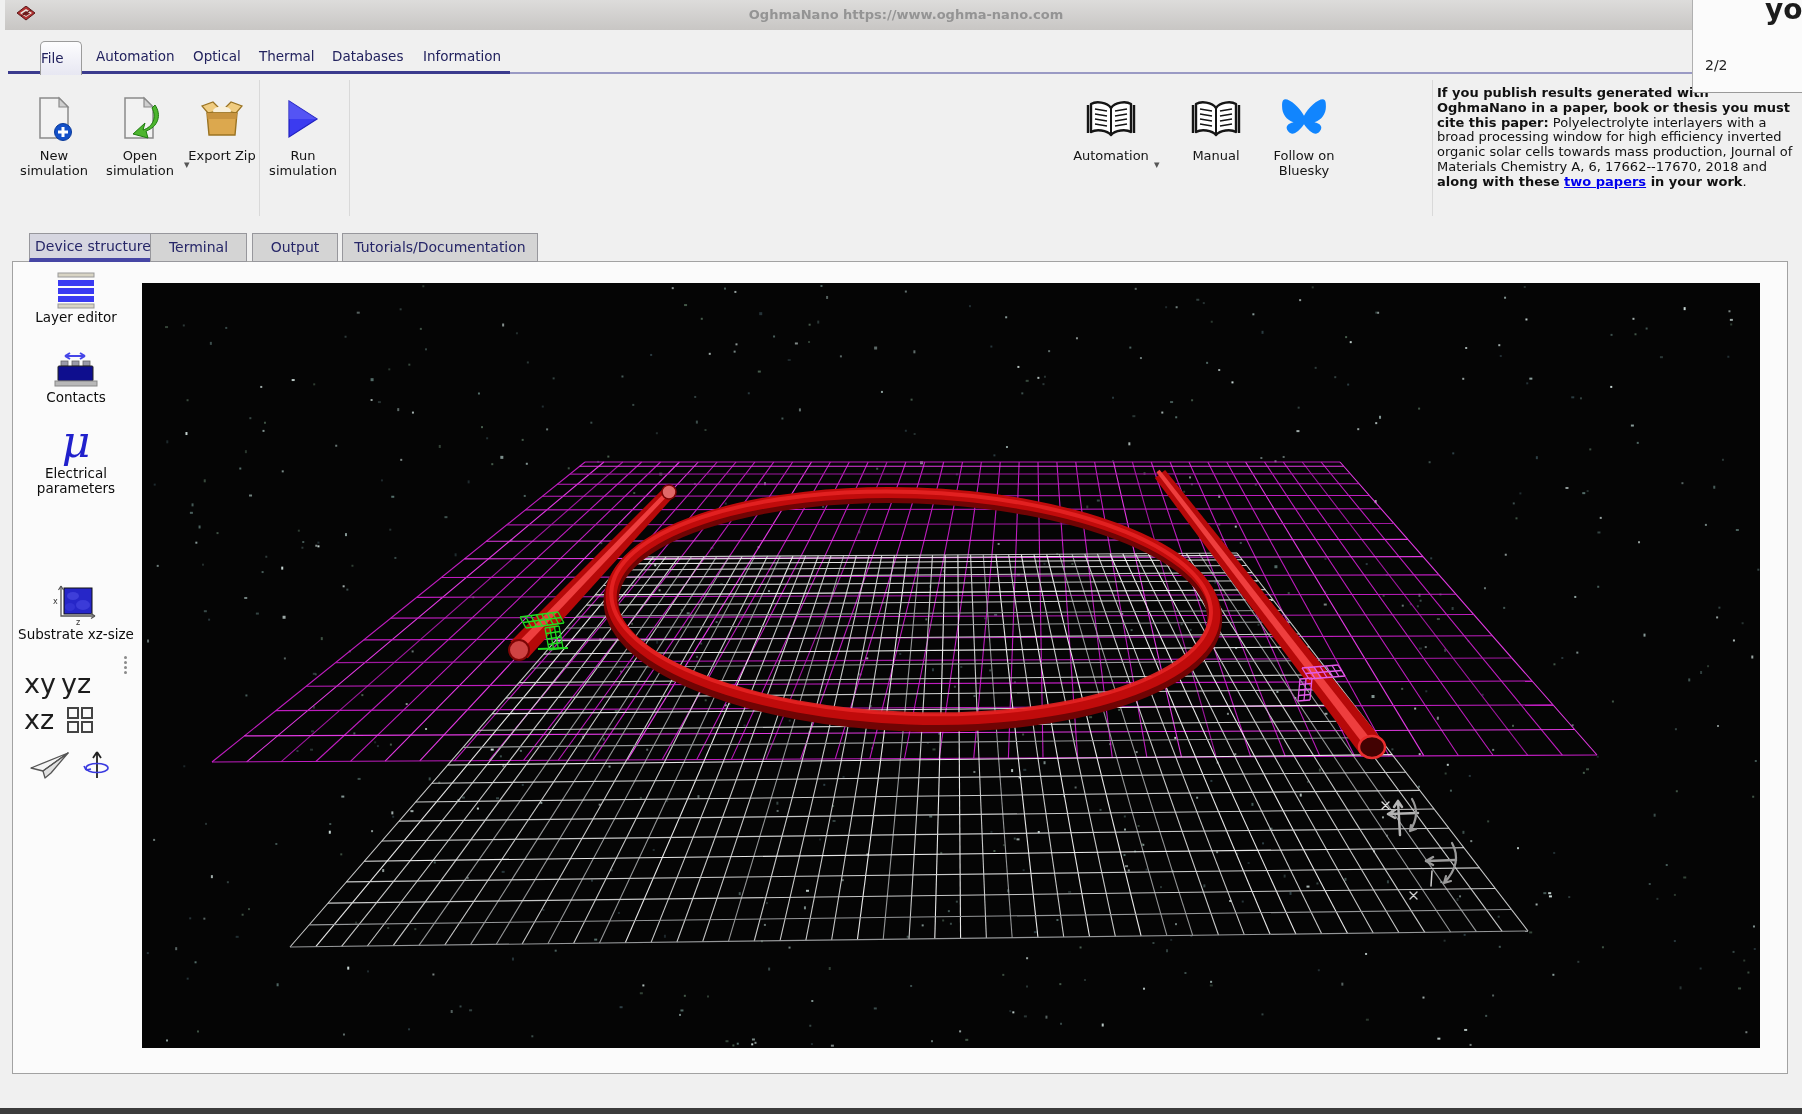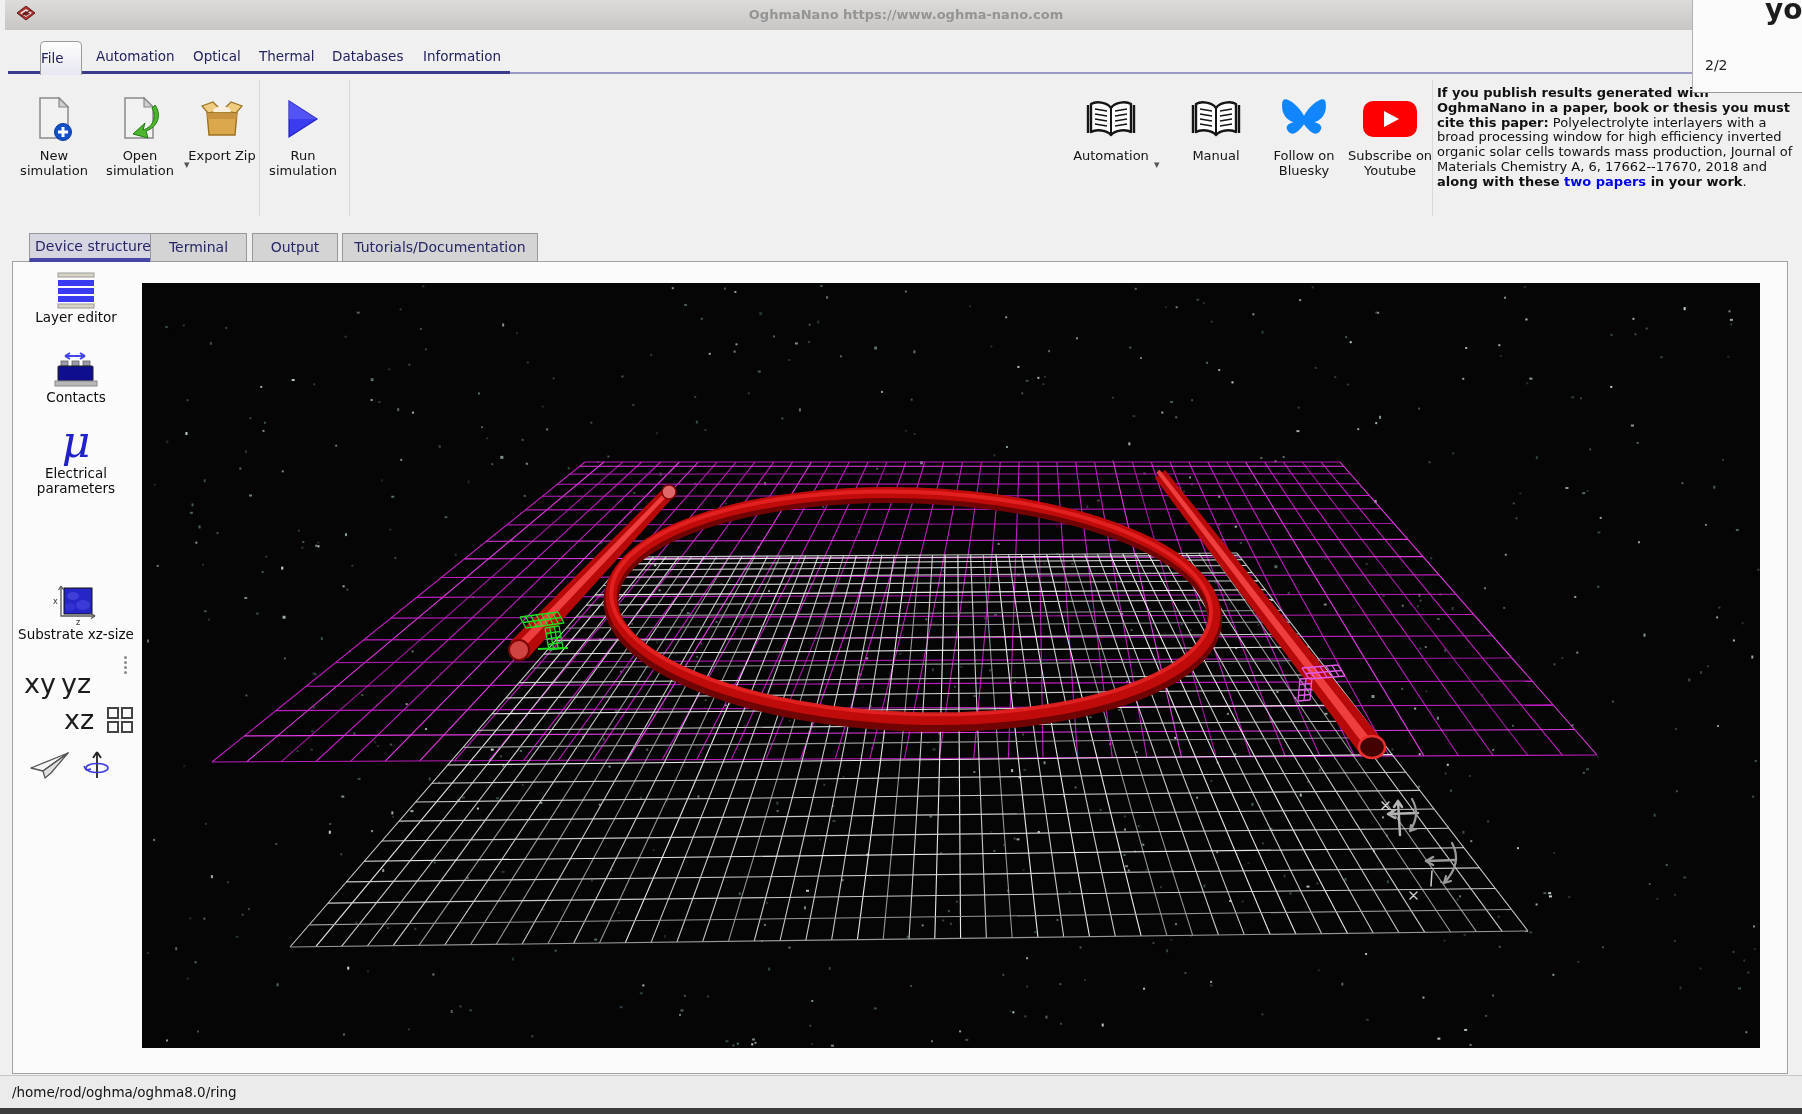--- a/index.html
+++ b/index.html
@@ -22,21 +22,21 @@
   
   .ribbon{position:absolute;left:0;top:76px;width:1802px;height:156px;background:#f0f0f0;}
   .tbtn{position:absolute;top:14px;text-align:center;cursor:default;}
   .tbtn .ic{height:58px;display:flex;align-items:center;justify-content:center;}
   .tbtn .cap{font-size:13px;line-height:1.18;color:#141414;}
   .vsep{position:absolute;top:4px;height:136px;width:1px;background:#d9d9d9;}
   .dd-arrow{position:absolute;font-size:11px;color:#555;}
   
   .citation{position:absolute;left:1437px;top:10px;width:356px;font-size:13px;line-height:1.14;color:#111;}
   .citation b{font-weight:700;}
-  .citation .link{color:#0000ee;font-weight:700;cursor:pointer;margin-top:12px;}
+  .citation .link{color:#0000ee;text-decoration:underline;font-weight:700;cursor:pointer;margin-top:12px;}
   
   .popup{position:absolute;left:1692px;top:0;width:110px;height:92px;background:#fbfbfb;
     border-left:1px solid #b0b0b0;border-bottom:1px solid #999;z-index:50;}
   .popup .big{position:absolute;left:72px;top:-7px;font-size:28px;font-weight:bold;color:#1c1c1c;}
   .popup .pg{position:absolute;left:12px;top:57px;font-size:14px;color:#222;}
   
   .doc-tab{position:absolute;top:233px;height:27px;line-height:27px;text-align:center;
     font-size:14px;color:#262668;background:#d4d4d4;border:1px solid #97979c;cursor:default;z-index:4;}
   .doc-tab.active{background:#d6d6e0;border-bottom:4px solid #4646a5;height:24px;line-height:24px;margin-left:13px;}
   
@@ -168,29 +168,20 @@
 
     <div class="tbtn" style="left:1260px;width:88px">
       <div class="ic">
         <svg width="48" height="44" viewBox="0 0 46 42">
           <path d="M23 18 C19 10 10 2 5 2 C2 2 2 6 2 9 C2 16 6 22 13 24 C8 25 4 28 8 33 C12 38 18 33 23 26 C28 33 34 38 38 33 C42 28 38 25 33 24 C40 22 44 16 44 9 C44 6 44 2 41 2 C36 2 27 10 23 18 Z" fill="#1185fe"></path>
         </svg>
       </div>
       <div class="cap">Follow on Bluesky</div>
     </div>
 
-    <div class="tbtn" style="left:1344px;width:92px">
-      <div class="ic">
-        <svg width="56" height="40" viewBox="0 0 56 40">
-          <rect x="1" y="2" width="54" height="36" rx="10" fill="#ff0000"></rect>
-          <polygon points="22,12 22,28 37,20" fill="#fff"></polygon>
-        </svg>
-      </div>
-      <div class="cap">Subscribe on Youtube</div>
-    </div>
 
     <div class="vsep" style="left:1432px"></div>
 
     <div class="citation"><b>If you publish results generated with OghmaNano in a paper, book or thesis you must cite this paper:</b><span> Polyelectrolyte interlayers with a broad processing window for high efficiency inverted organic solar cells towards mass production, Journal of Materials Chemistry A, 6, 17662--17670, 2018 and </span><b>along with these </b><span class="link">two papers</span><b> in your work</b><span>.</span></div>
   </div>
 
   <div class="popup">
     <span class="big">yo</span>
     <span class="pg">2/2</span>
   </div>
@@ -251,21 +242,21 @@
       </svg>
     </div>
     <div class="slab">Substrate xz-size</div>
   </div>
 
   <div style="position:absolute;left:24px;top:668px;z-index:5">
     <span class="bigtxt">xy</span>
     <span class="bigtxt" style="">yz</span>
   </div>
 
-  <div style="position:absolute;left:24px;top:704px;z-index:5;display:flex;align-items:center;margin-left:40px;">
+  <div style="position:absolute;left:24px;top:704px;z-index:5;display:flex;align-items:center;">
     <span class="bigtxt">xz</span>
     <svg width="28" height="28" viewBox="0 0 28 28" style="margin-left:12px">
       <rect x="2" y="2" width="10" height="10" fill="none" stroke="#444" stroke-width="2"></rect>
       <rect x="16" y="2" width="10" height="10" fill="none" stroke="#444" stroke-width="2"></rect>
       <rect x="2" y="16" width="10" height="10" fill="none" stroke="#444" stroke-width="2"></rect>
       <rect x="16" y="16" width="10" height="10" fill="none" stroke="#444" stroke-width="2"></rect>
     </svg>
   </div>
 
   <div style="position:absolute;left:28px;top:748px;z-index:5;display:flex;align-items:center;gap:12px;">
@@ -1144,18 +1135,15 @@
         <path d="M1258,552 L1256,518 M1256,518 l-4,6 M1256,518 l4,6" fill="none" stroke="#b4b4b4" stroke-width="2.5" stroke-linecap="round"></path>
         <path d="M1270,516 Q1279,531 1268,548 M1268,548 l1,-6 M1268,548 l6,-2" fill="none" stroke="#9a9a9a" stroke-width="2.2" stroke-linecap="round"></path>
         <path d="M1314,577 L1284,578 M1284,578 l7,-4 M1284,578 l7,4" fill="none" stroke="#9a9a9a" stroke-width="2.5" stroke-linecap="round"></path>
         <path d="M1310,560 Q1321,580 1302,600 M1302,600 l2,-7 M1302,600 l7,-2" fill="none" stroke="#9a9a9a" stroke-width="2.2" stroke-linecap="round"></path>
         <path d="M1290,588 L1289,603" fill="none" stroke="#cfcfcf" stroke-width="1.5" stroke-linecap="round"></path>
         <path d="M1240,519 l7,7 M1247,519 l-7,7" fill="none" stroke="#e0e0e0" stroke-width="1.4" stroke-linecap="round"></path>
         <path d="M1268,609 l7,7 M1275,609 l-7,7" fill="none" stroke="#d0d0d0" stroke-width="1.4" stroke-linecap="round"></path>
       </svg>
   </div>
 
-  <div class="statusbar">
-    <div class="path">/home/rod/oghma/oghma8.0/ring</div>
-  </div>
   <div class="winedge"></div>
 
 </div>
 
 </body></html>

